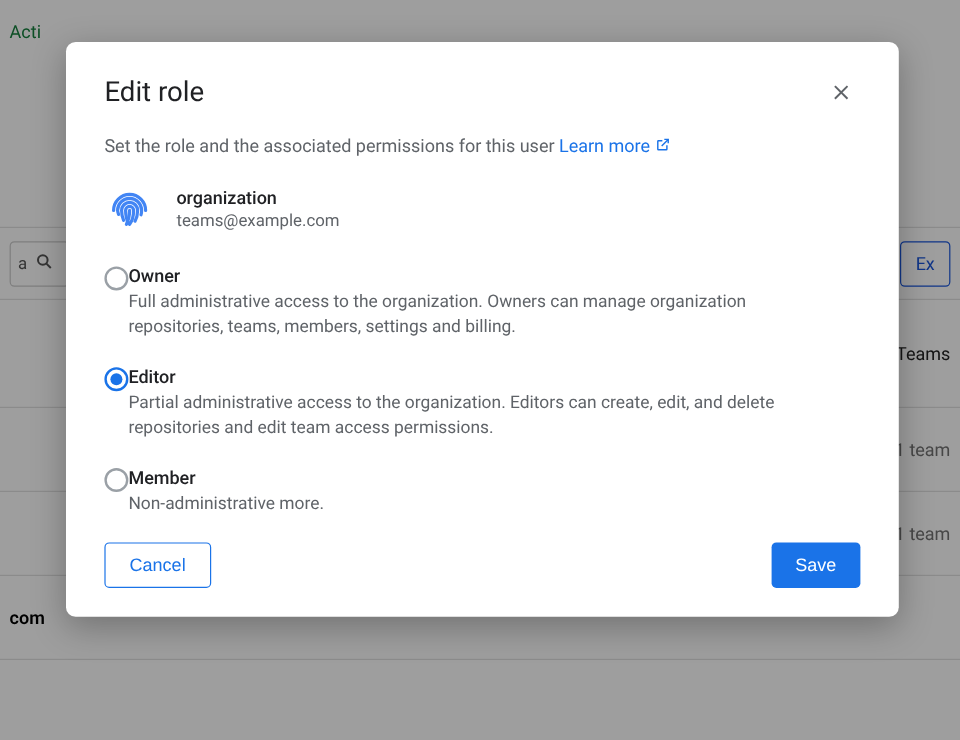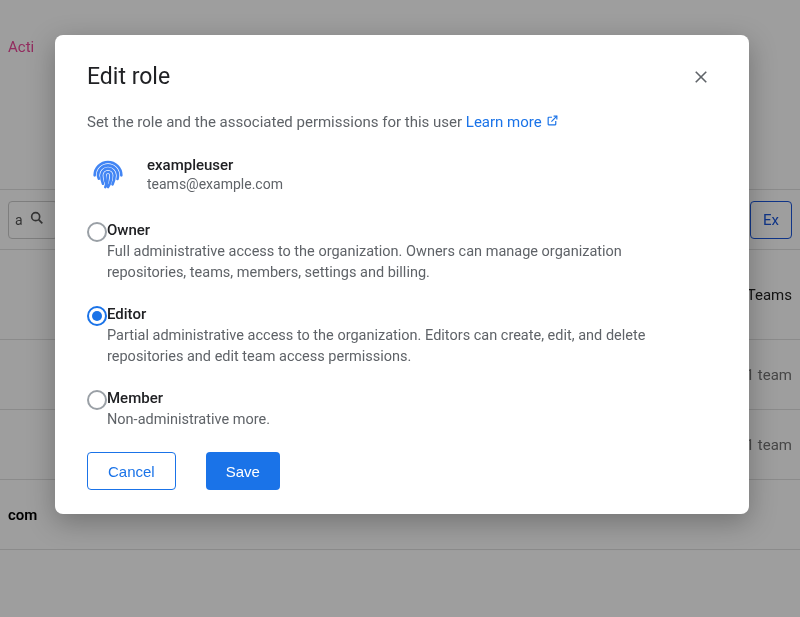--- a/index.html
+++ b/index.html
@@ -51,22 +51,22 @@
       background: #fff;
       border-radius: 4px;
       height: 38px;
       display: flex;
       align-items: center;
       padding: 0 12px;
       font-size: 15px;
     }
     .backdrop .tab-label {
       font-size: 15px;
-      color: #ec4899;
-      padding-top: 38px;
+      color: #15803d;
+      padding-top: 18px;
     }
     .backdrop .teams-col {
       text-align: right;
       font-size: 15px;
       color: #222;
       font-weight: 400;
     }
     .backdrop .team-link {
       color: #737373;
       font-size: 15px;
@@ -181,21 +181,21 @@
     .role-text .role-desc {
       font-size: 14.5px;
       color: #5f6368;
       line-height: 1.45;
       margin-top: 2px;
       max-width: 560px;
     }
     .dialog-footer {
       margin-top: 12px;
       display: flex;
-      justify-content: flex-start;
+      justify-content: space-between;
       gap: 30px;
     }
     .btn {
       height: 38px;
       padding: 0 20px;
       border-radius: 4px;
       font-size: 15px;
       font-weight: 500;
       display: flex;
       align-items: center;
@@ -285,21 +285,21 @@
         <svg width="40" height="40" viewBox="0 0 24 24" fill="none" stroke="#4285f4" stroke-width="1.6" stroke-linecap="round">
           <path d="M4 14c0-4.4 3.6-8 8-8s8 3.6 8 8"></path>
           <path d="M6.5 16c-.3-.9-.5-1.9-.5-2 0-3.3 2.7-6 6-6s6 2.7 6 6c0 .7-.1 1.5-.3 2.2"></path>
           <path d="M9 19c-.6-1.4-1-3.2-1-5 0-2.2 1.8-4 4-4s4 1.8 4 4c0 2-.5 3.9-1.3 5.4"></path>
           <path d="M11.5 20.5c-.9-1.6-1.5-4-1.5-6.5 0-1.1.9-2 2-2s2 .9 2 2c0 2.8-.8 5.3-2 7"></path>
           <path d="M12 14c0 2.6-.6 5-1.6 7"></path>
         </svg>
       </span>
     </div>
     <div class="user-info">
-      <div class="username">exampleuser</div>
+      <div class="username">organization</div>
       <div class="email">teams@example.com</div>
     </div>
   </div>
 
   <div class="role-list">
     <div class="role-option">
       <div class="radio"></div>
       <div class="role-text">
         <div class="role-name">Owner</div>
         <div class="role-desc">Full administrative access to the organization. Owners can manage organization repositories, teams, members, settings and billing.</div>

